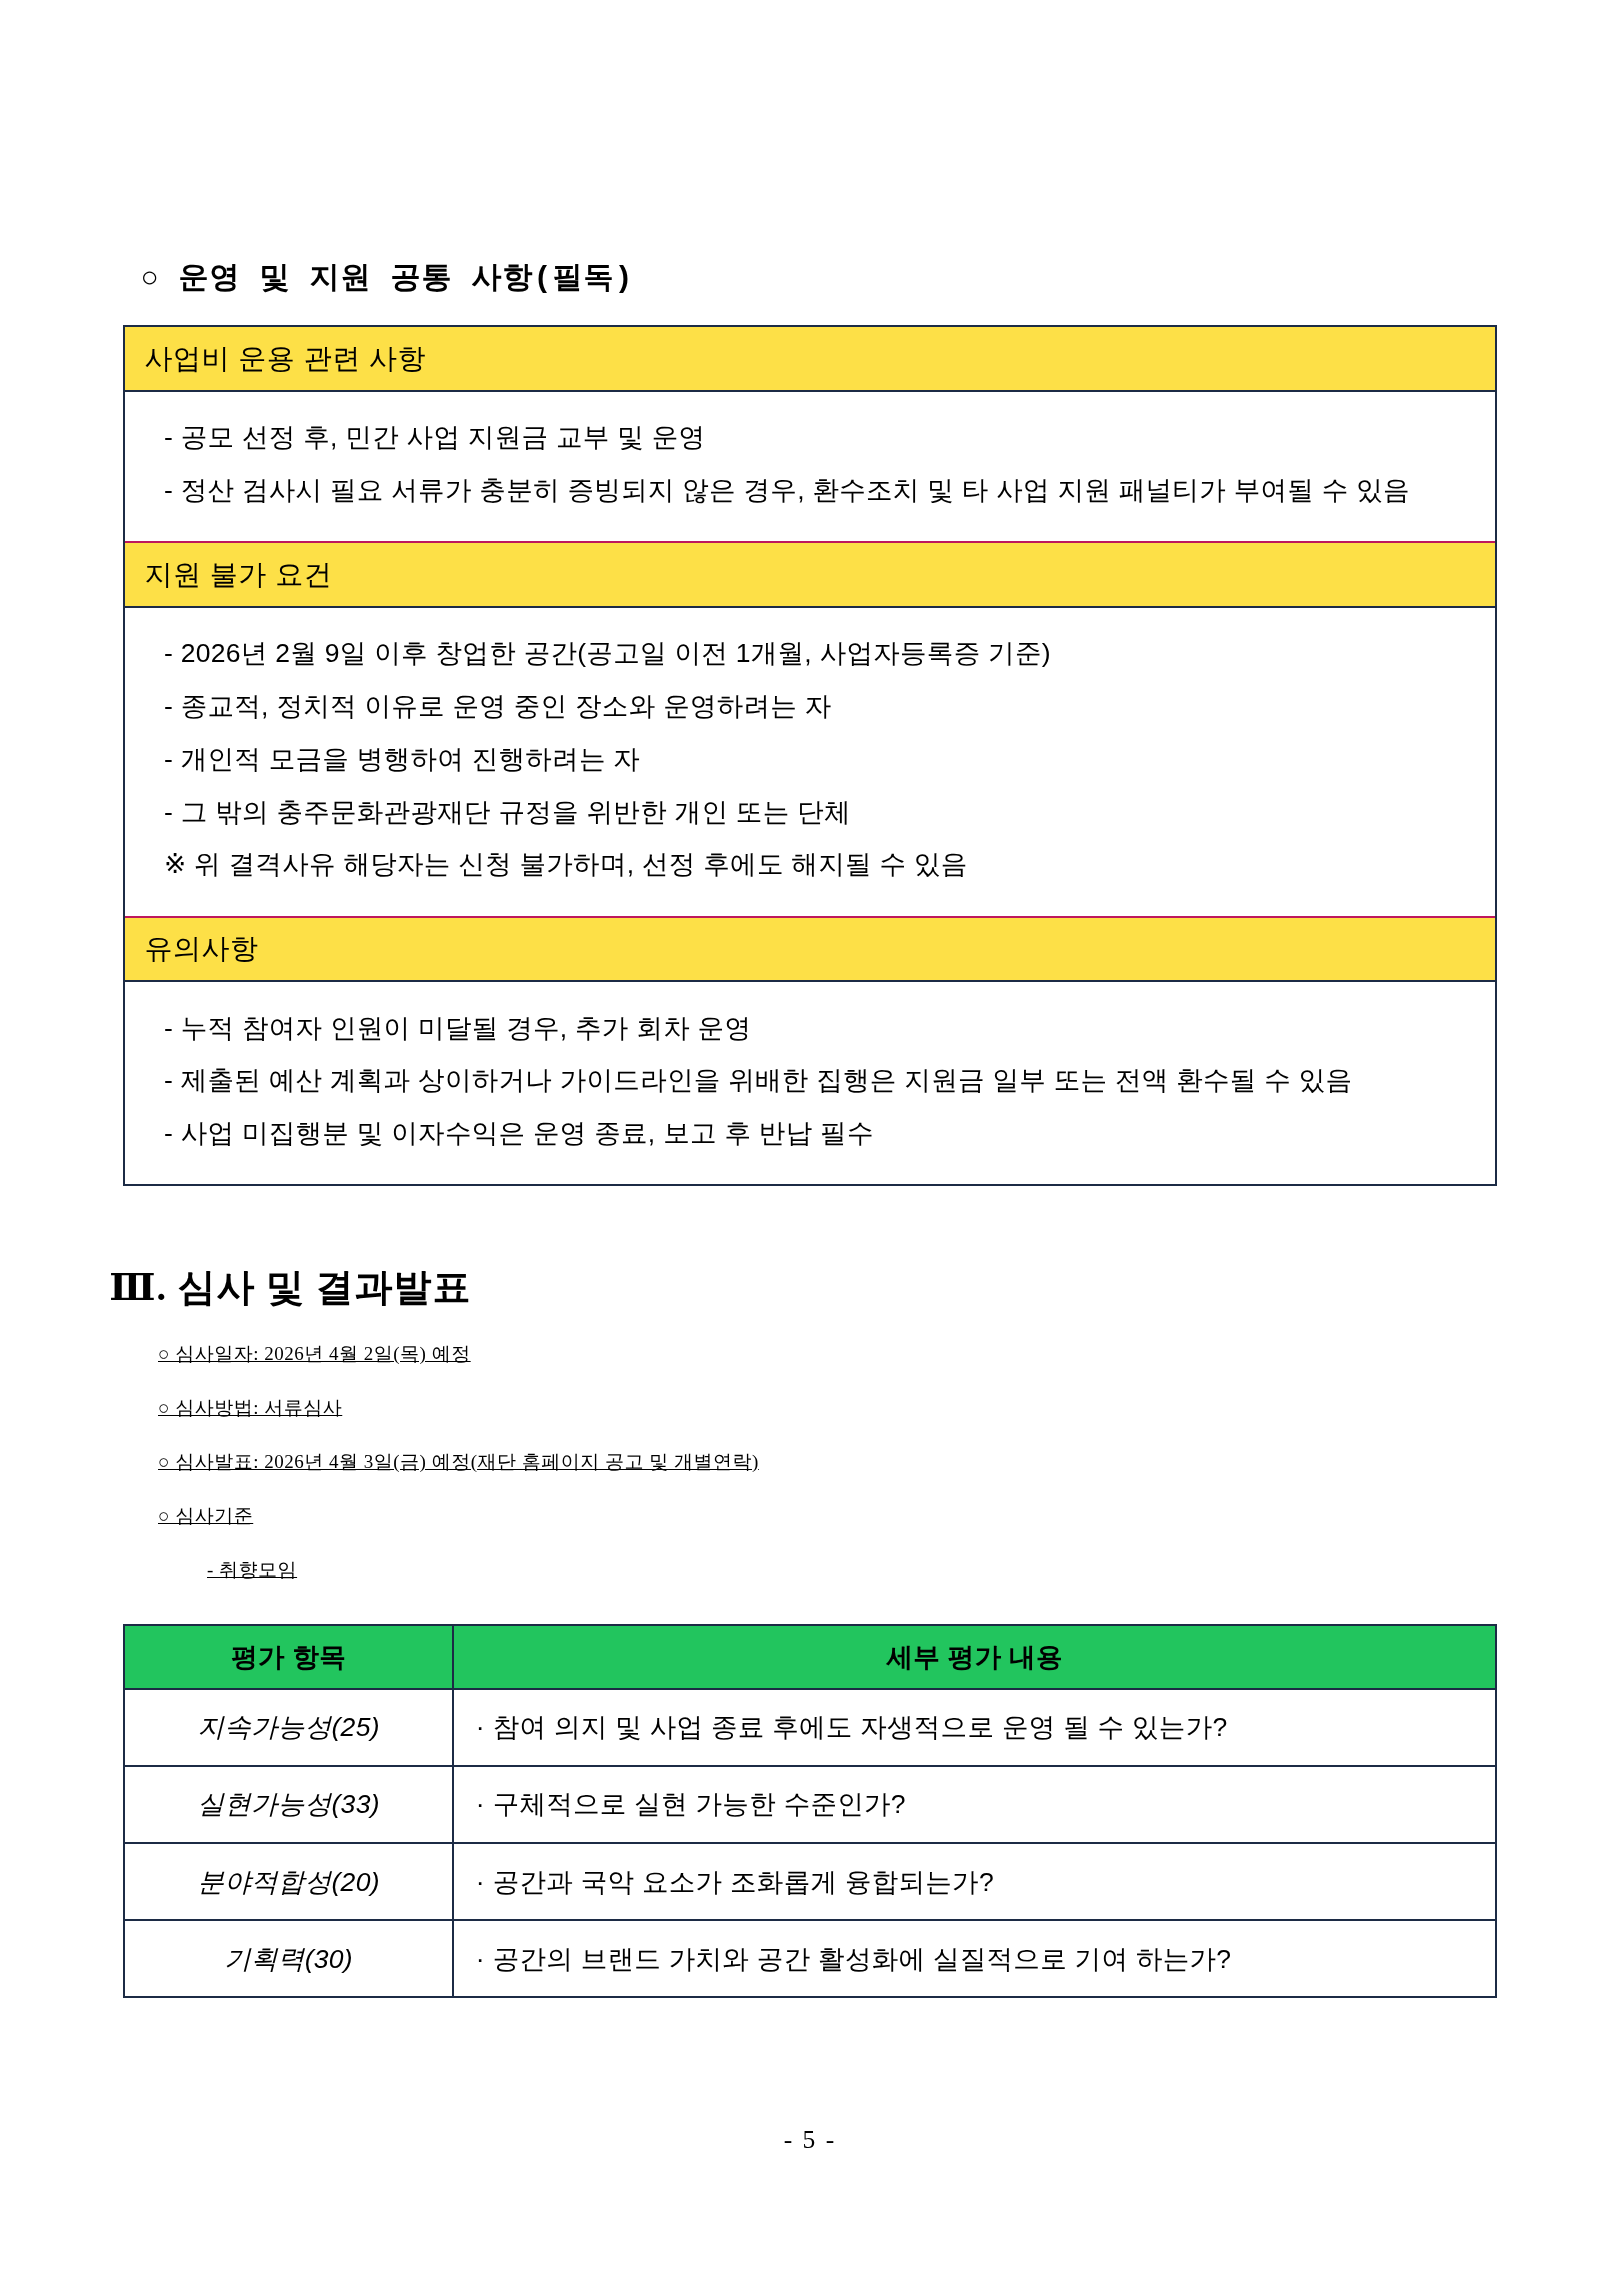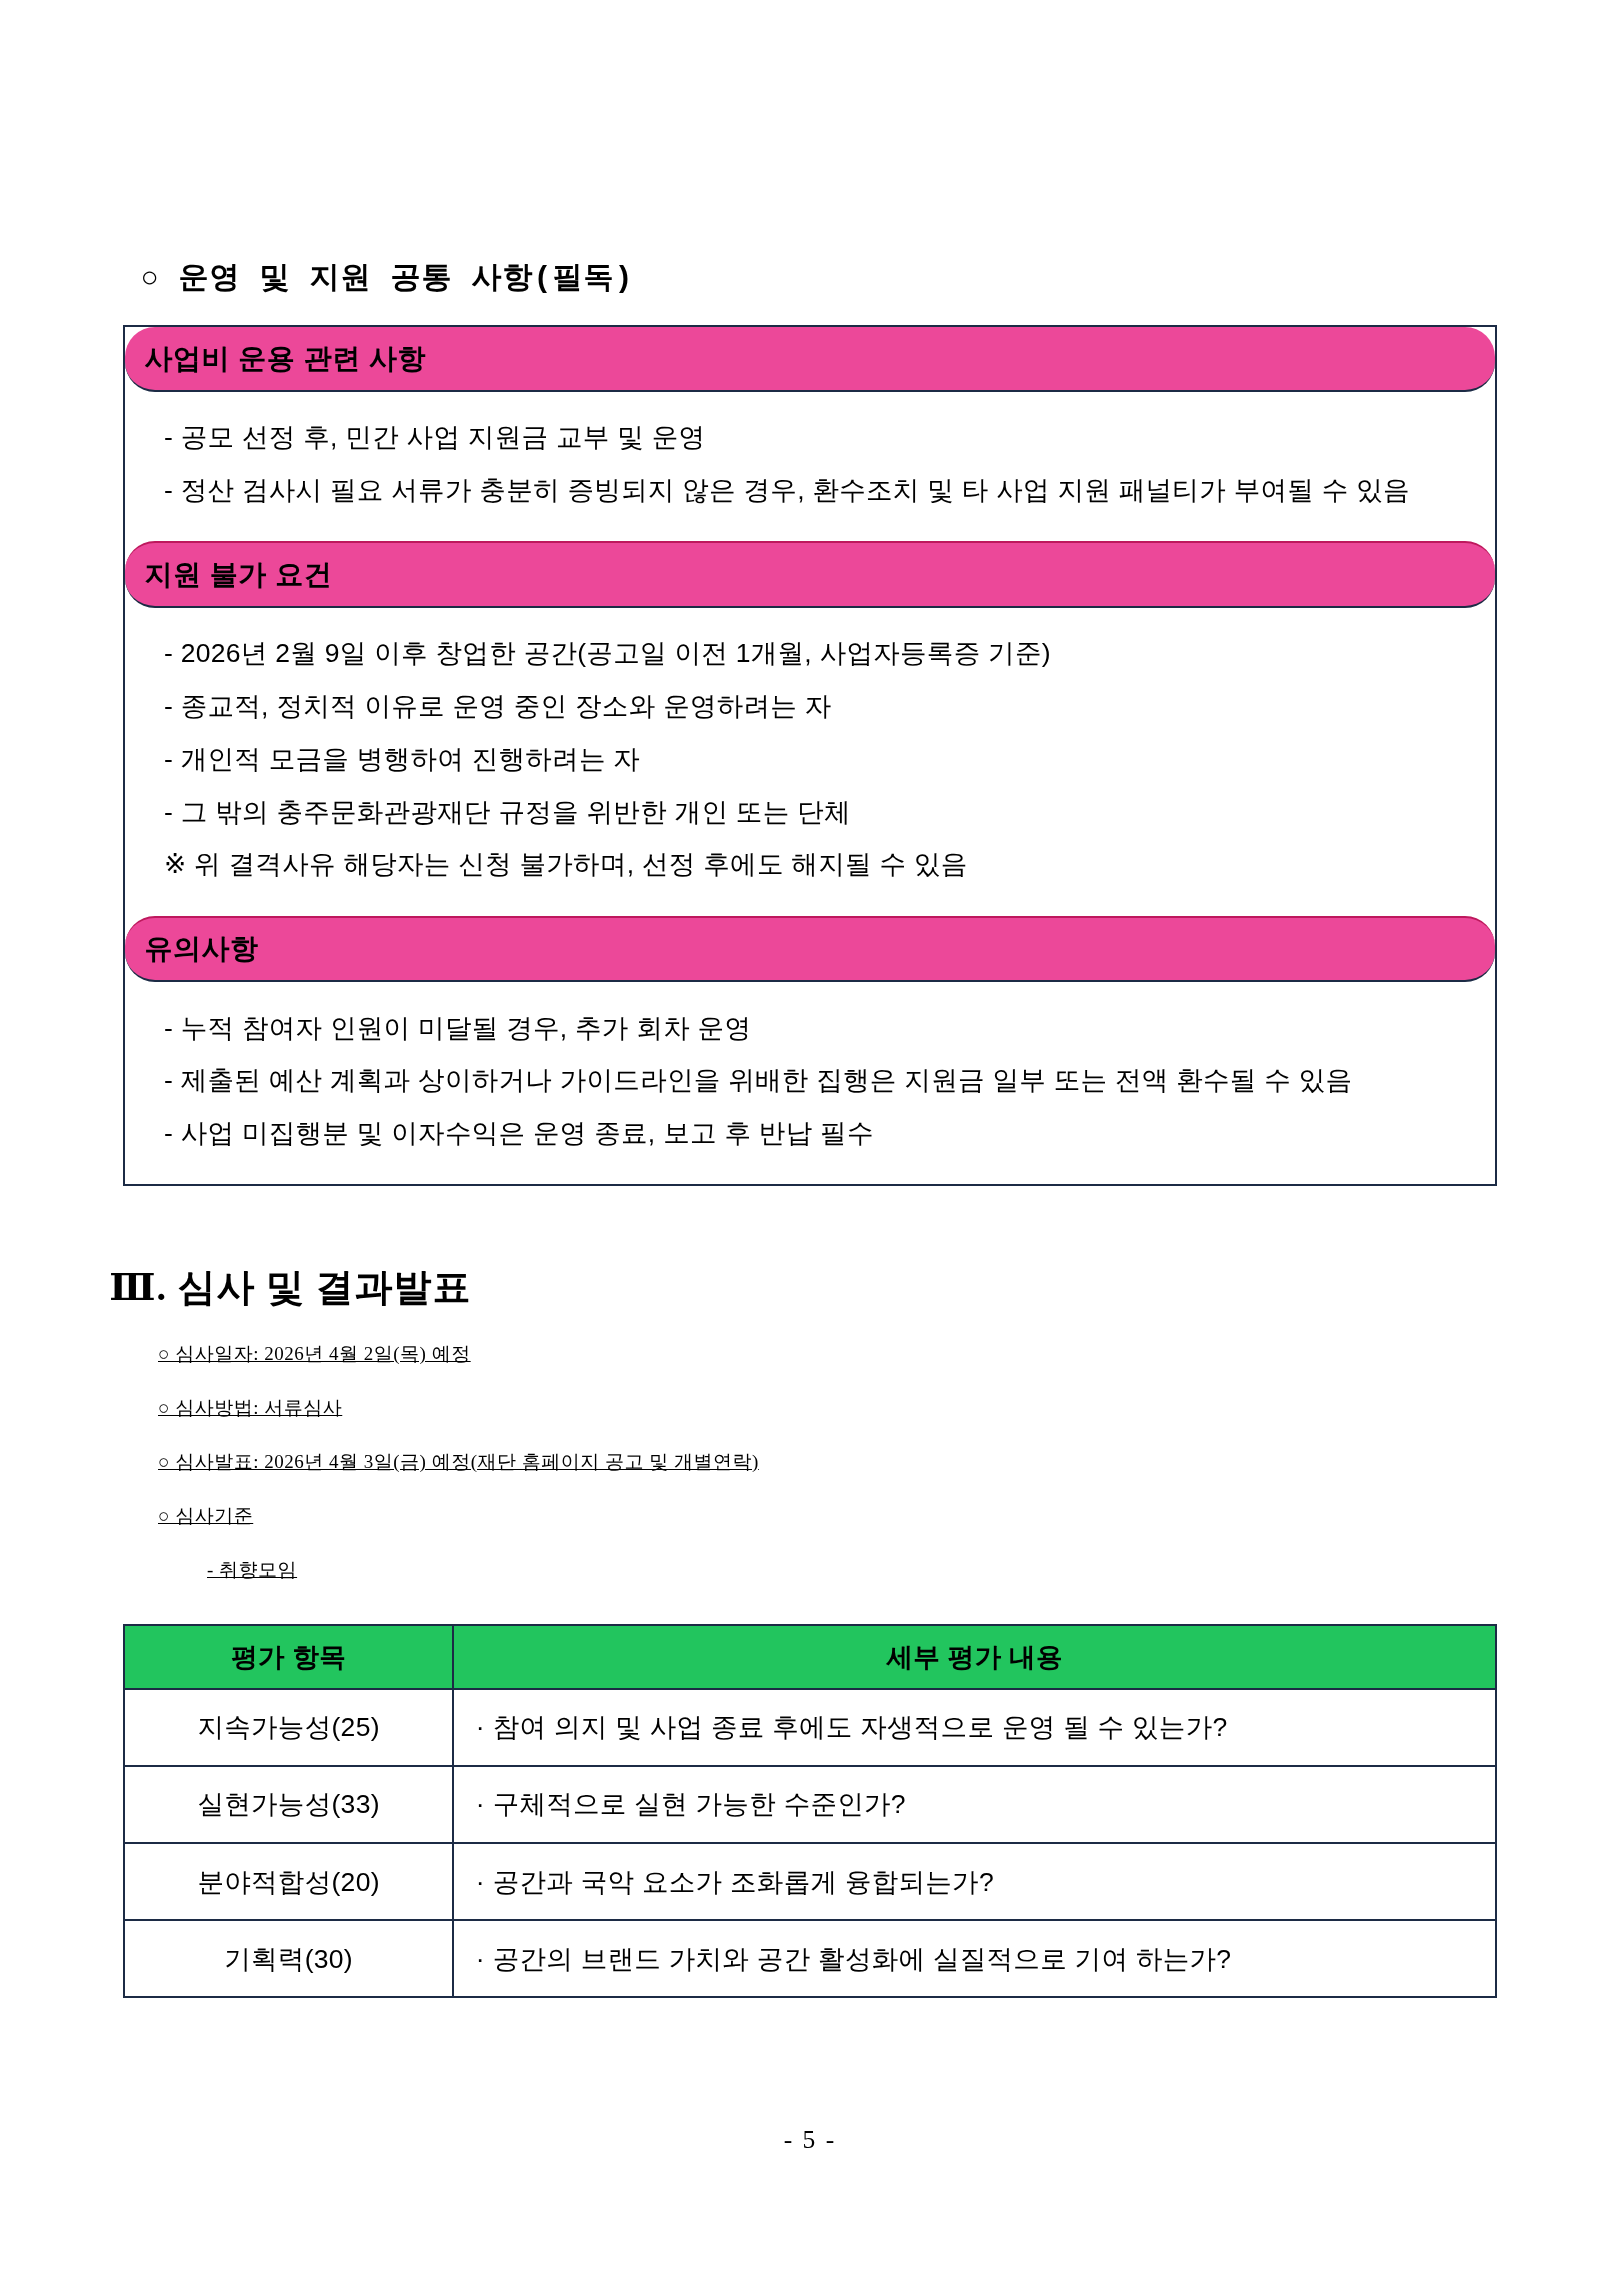--- a/index.html
+++ b/index.html
@@ -25,27 +25,26 @@
     margin-left: 17.6px;
     margin-bottom: 27.4px;
   }
 
   
   .notice-box {
     border: 2px solid #1c2b45;
     width: 100%;
   }
   .sec-header {
-    background: #ec4899;
-    font-weight: bold;
+    background: #fde047;
+    font-weight: normal;
     font-size: 28px;
     padding: 12.7px 19.6px 11.8px 19.6px;
     border-bottom: 2px solid #1c2b45;
     letter-spacing: 0.5px;
-    border-radius: 30px;
   }
   .sec-body + .sec-header { border-top: 2px solid #be185d; }
   .sec-body { padding: 14.7px 23.5px 19.6px 23.5px; }
   .sec-body p {
     font-size: 26.5px;
     line-height: 1.62;
     margin: 9.8px 0;
     padding-left: 37px;
     text-indent: -21.6px;
     text-align: justify;
@@ -87,20 +86,21 @@
   table.criteria th {
     background: #22c55e;
     font-weight: bold;
     text-align: center;
     padding: 12.7px 7.8px;
   }
   table.criteria .col-item { width: 24%; }
   table.criteria td.item-cell {
     text-align: center;
     padding: 19.6px 7.8px;
+    font-style: italic;
   }
   table.criteria td.detail-cell {
     text-align: left;
     padding: 19.6px 15.7px 19.6px 21.6px;
   }
 
   
   .page-number {
     position: absolute;
     left: 0; right: 0;

